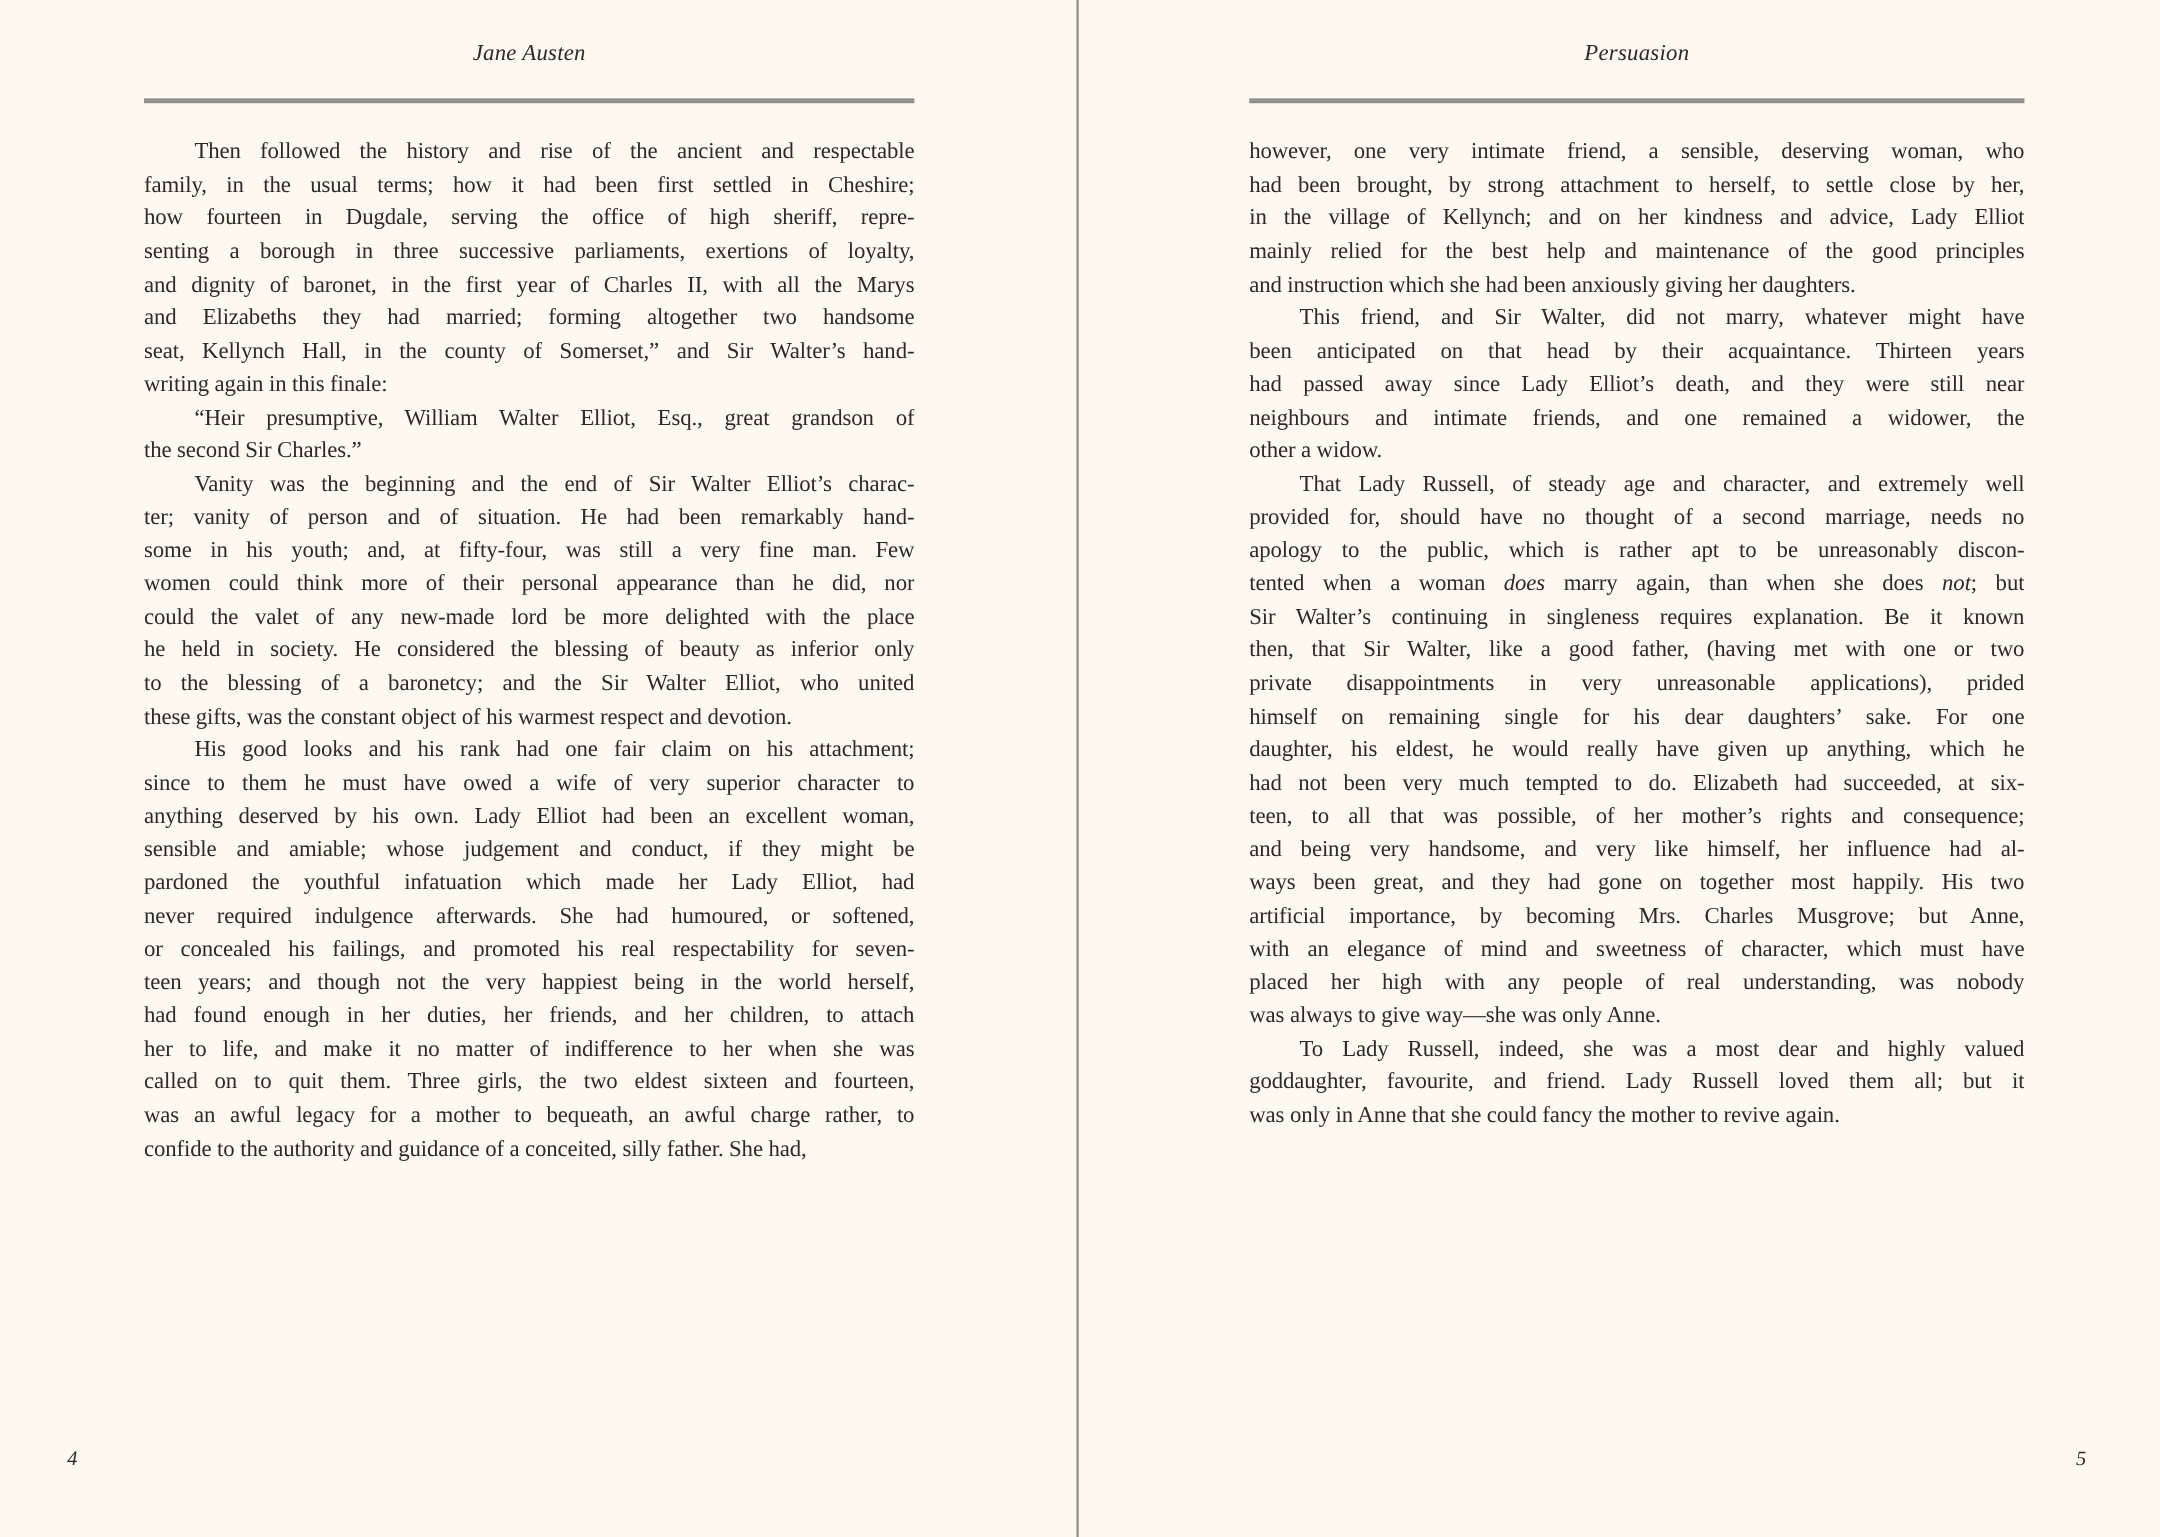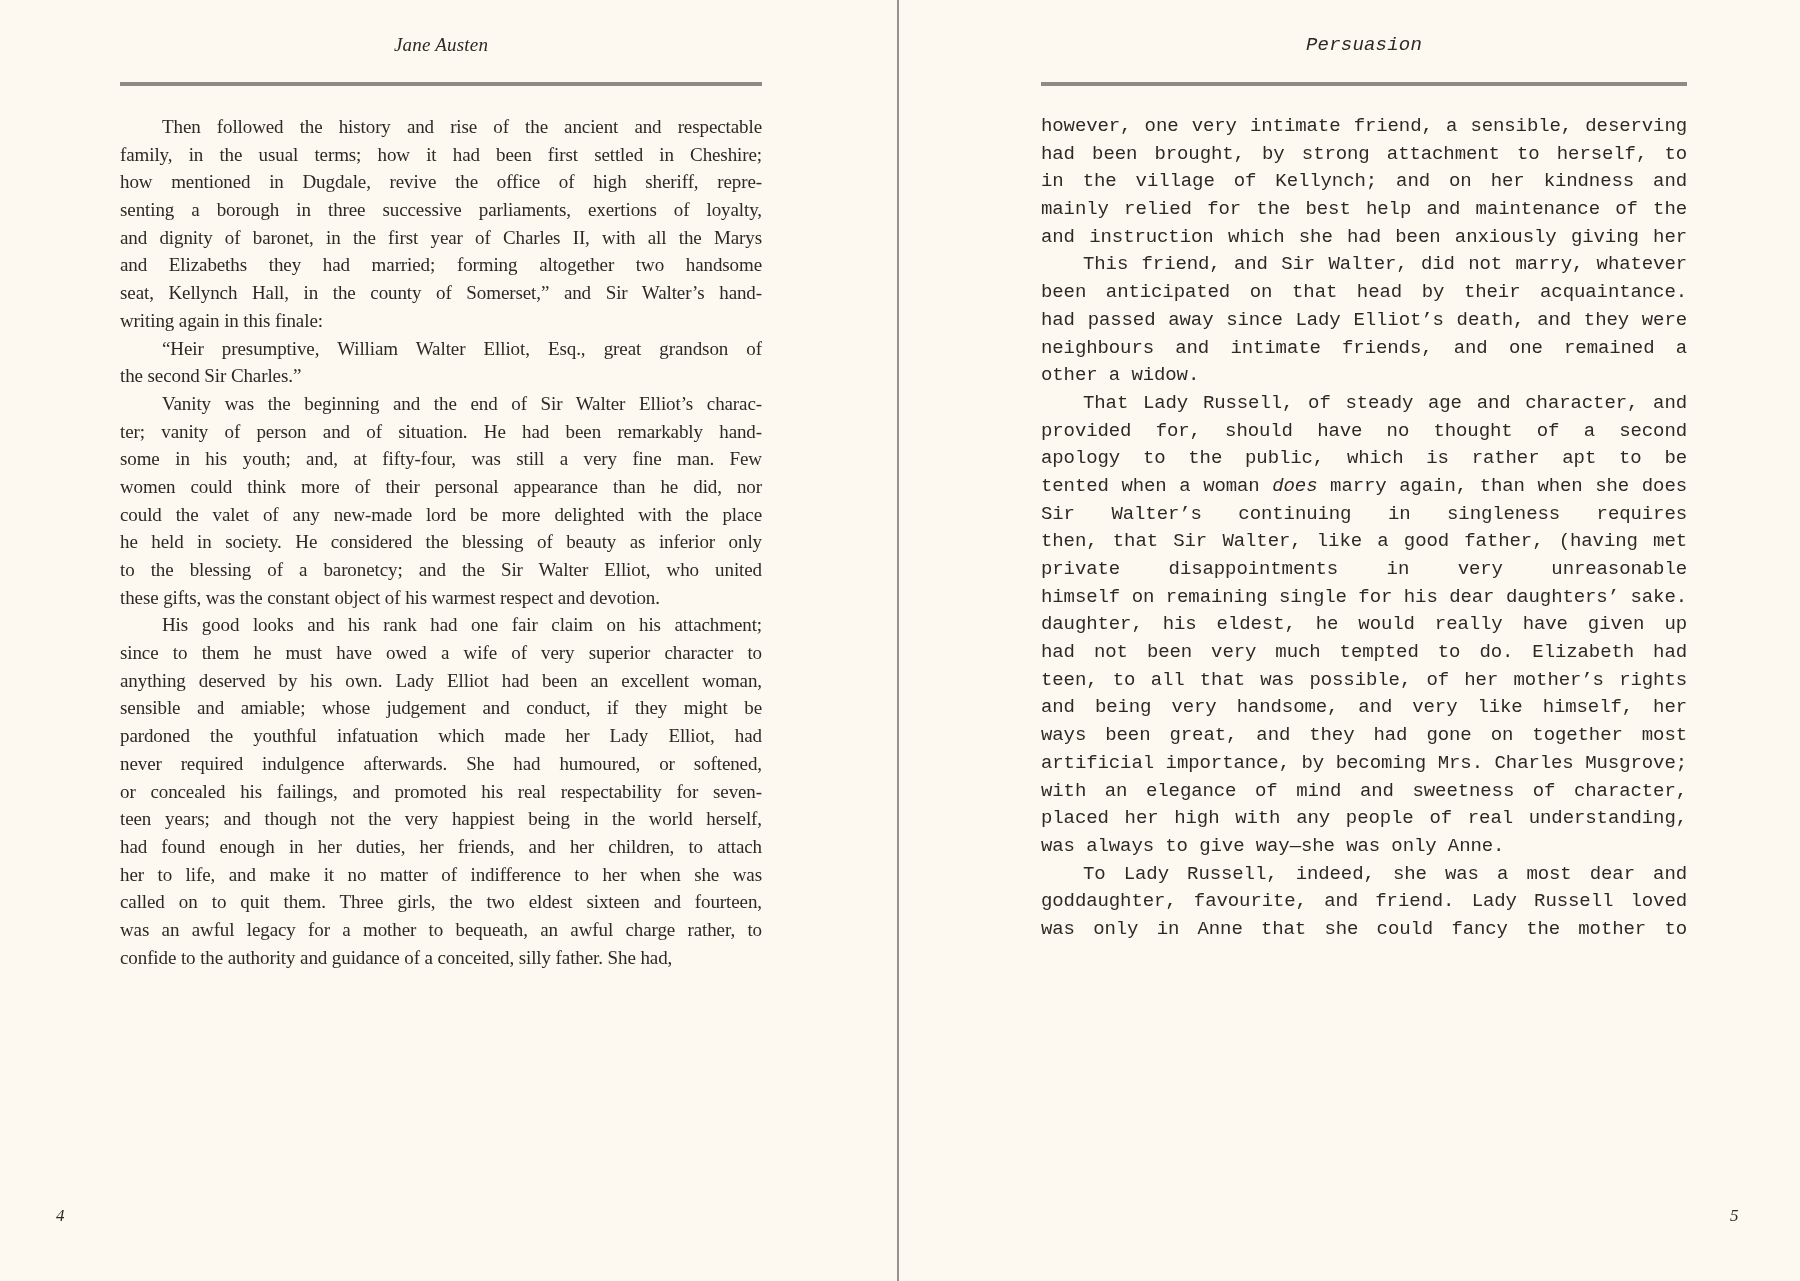--- a/index.html
+++ b/index.html
@@ -18,21 +18,21 @@
     overflow: hidden;
   }
   .gutter-divider {
     position: absolute;
     left: 897px; top: 0;
     width: 2px; height: 1281px;
     background: var(--divider);
   }
   .page-column { position: absolute; top: 0; height: 1062px; }
   .page-column.left  { left: 120px; width: 642px; }
-  .page-column.right { left: 1041px; width: 646px; font-family: Liberation Mono, monospace; }
+  .page-column.right { left: 1041px; width: 646px; }
   .running-header {
     position: absolute;
     top: 34px; left: 0; right: 0;
     text-align: center;
     font-style: italic;
     font-size: 19px;
     letter-spacing: 0.2px;
   }
   .double-rule {
     position: absolute;
@@ -70,21 +70,21 @@
 </head>
 <body>
 
 <div class="page-column left">
   <div class="running-header">Jane Austen</div>
   <div class="double-rule"></div>
   <div class="body-text">
       <div class="paragraph">
         <div class="line indent"><span>Then followed the history and rise of the ancient and respectable</span></div>
         <div class="line"><span>family, in the usual terms; how it had been first settled in Cheshire;</span></div>
-        <div class="line"><span>how mentioned in Dugdale, revive the office of high sheriff, repre-</span></div>
+        <div class="line"><span>how fourteen in Dugdale, serving the office of high sheriff, repre-</span></div>
         <div class="line"><span>senting a borough in three successive parliaments, exertions of loyalty,</span></div>
         <div class="line"><span>and dignity of baronet, in the first year of Charles II, with all the Marys</span></div>
         <div class="line"><span>and Elizabeths they had married; forming altogether two handsome</span></div>
         <div class="line"><span>seat, Kellynch Hall, in the county of Somerset,” and Sir Walter’s hand-</span></div>
         <div class="line para-end"><span>writing again in this finale:</span></div>
       </div>
       <div class="paragraph">
         <div class="line indent"><span>“Heir presumptive, William Walter Elliot, Esq., great grandson of</span></div>
         <div class="line para-end"><span>the second Sir Charles.”</span></div>
       </div>

